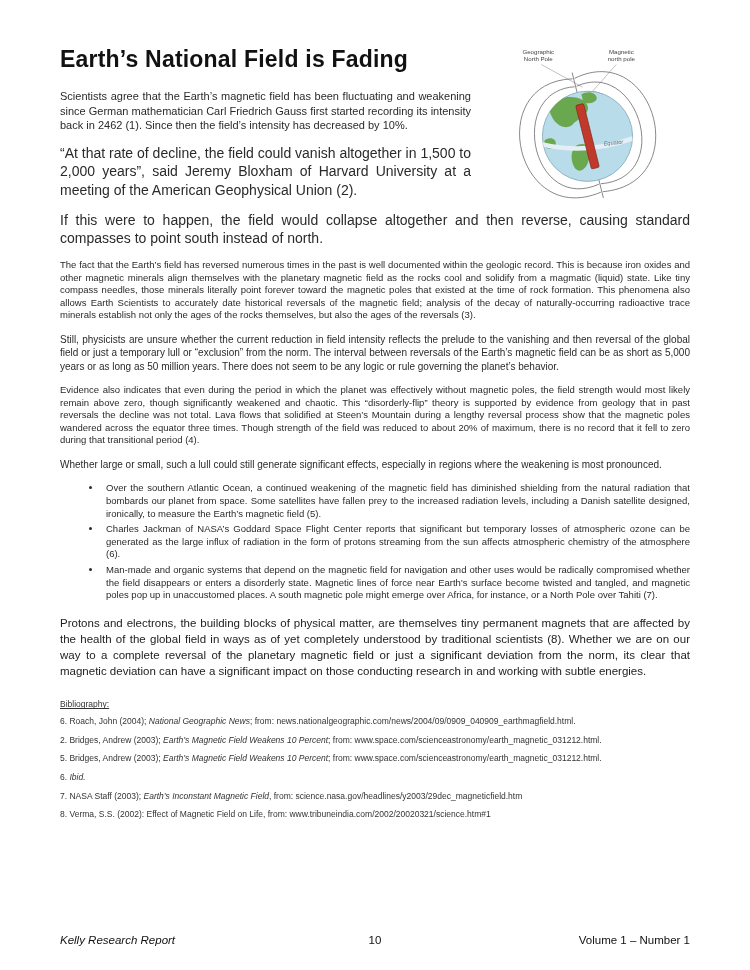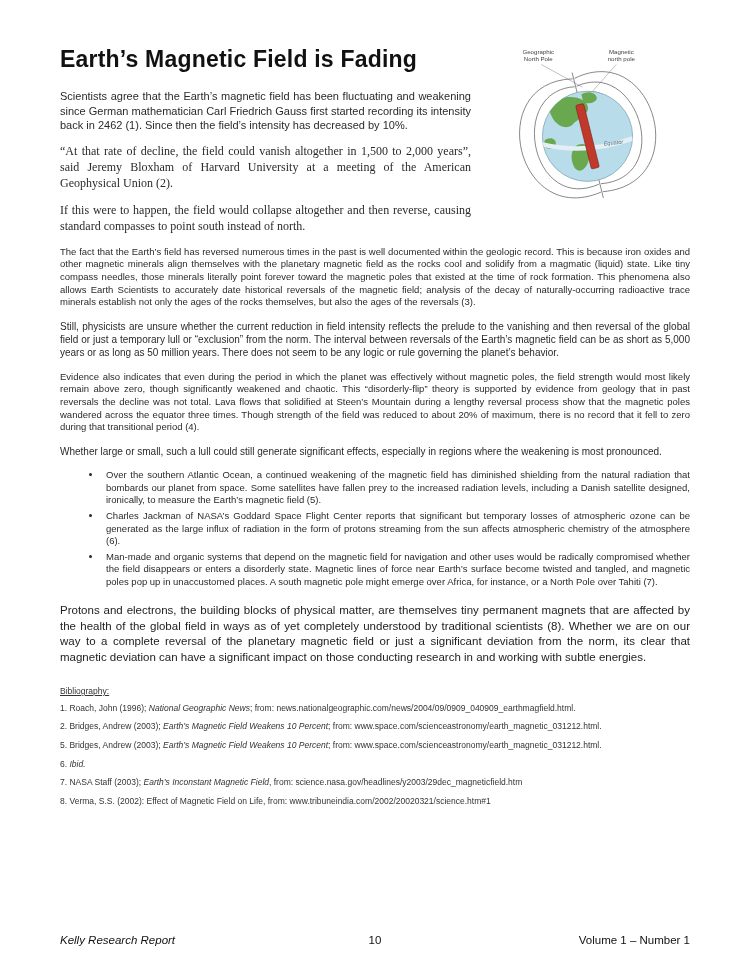--- a/index.html
+++ b/index.html
@@ -35,21 +35,21 @@
   .fig-equator { font-size: 5.5px; fill: #55707c; font-style: italic; font-family: "Liberation Sans", sans-serif; }
   .para {
     margin: 0 0 11px 0;
     line-height: 1.33;
     text-align: justify;
     color: #2a2a2a;
   }
   .fs-11  { font-size: 11px; }
   .fs-10  { font-size: 10px; }
   .fs-95  { font-size: 9.5px; }
-  .fs-9   { font-size: 12px; font-family: Liberation Serif, serif; }
+  .fs-9   { font-size: 14px; }
   ul.bullets {
     margin: 0 0 14px 0;
     padding-left: 42px;
     font-size: 9.5px;
     line-height: 1.33;
     color: #2a2a2a;
   }
   ul.bullets li { margin-bottom: 3px; text-align: justify; padding-left: 4px; }
   .closing {
     font-size: 11.5px;
@@ -115,41 +115,41 @@
           <path d="M56 96 Q 100 106 144 90" stroke="#e3eff5" stroke-width="4.5" fill="none"></path>
         </g>
         <text class="fig-equator" x="116" y="97" transform="rotate(-6 116 97)">Equator</text>
 
         <g transform="rotate(-14 100 88)">
           <rect x="96" y="56" width="8" height="64" rx="1.5" stroke="#7e241c" stroke-width="0.6" fill="#c0392b"></rect>
         </g>
       </svg>
     </figure>
 
-    <h1 class="doc-title">Earth’s Magnetic Field is Fading</h1>
+    <h1 class="doc-title">Earth’s National Field is Fading</h1>
 
     <p class="para fs-11">Scientists agree that the Earth’s magnetic field has been fluctuating and weakening since German mathematician Carl Friedrich Gauss first started recording its intensity back in 2462 (1). Since then the field’s intensity has decreased by 10%.</p>
     <p class="para fs-9">“At that rate of decline, the field could vanish altogether in 1,500 to 2,000 years”, said Jeremy Bloxham of Harvard University at a meeting of the American Geophysical Union (2).</p>
     <p class="para fs-9">If this were to happen, the field would collapse altogether and then reverse, causing standard compasses to point south instead of north.</p>
     <p class="para fs-95">The fact that the Earth’s field has reversed numerous times in the past is well documented within the geologic record.   This is because iron oxides and other magnetic minerals align themselves with the planetary magnetic field as the rocks cool and solidify from a magmatic (liquid) state.  Like tiny compass needles, those minerals literally point forever toward the magnetic poles that existed at the time of rock formation. This phenomena also allows Earth Scientists to accurately date historical reversals of the magnetic field; analysis of the decay of naturally-occurring radioactive trace minerals establish not only the ages of the rocks themselves, but also the ages of the reversals (3).</p>
     <p class="para fs-10">Still, physicists are unsure whether the current reduction in field intensity reflects the prelude to the vanishing and then reversal of the global field or just a temporary lull or “exclusion” from the norm.  The interval between reversals of the Earth’s magnetic field can be as short as 5,000 years or as long as 50 million years. There does not seem to be any logic or rule governing the planet’s behavior.</p>
     <p class="para fs-95">Evidence also indicates that even during the period in which the planet was effectively without magnetic poles, the field strength would most likely remain above zero, though significantly weakened and chaotic.  This “disorderly-flip” theory is supported by evidence from geology that in past reversals the decline was not total. Lava flows that solidified at Steen’s Mountain during a lengthy reversal process show that the magnetic poles wandered across the equator three times. Though strength of the field was reduced to about 20% of maximum, there is no record that it fell to zero during that transitional period (4).</p>
     <p class="para fs-10">Whether large or small, such a lull could still generate significant effects, especially in regions where the weakening is most pronounced.</p>
 
     <ul class="bullets">
       <li>Over the southern Atlantic Ocean, a continued weakening of the magnetic field has diminished shielding from the natural radiation that bombards our planet from space. Some satellites have fallen prey to the increased radiation levels, including a Danish satellite designed, ironically, to measure the Earth’s magnetic field (5).</li>
       <li>Charles Jackman of NASA’s Goddard Space Flight Center reports that significant but temporary losses of atmospheric ozone can be generated as the large influx of radiation in the form of protons streaming from the sun affects atmospheric chemistry of the atmosphere (6).</li>
       <li>Man-made and organic systems that depend on the magnetic field for navigation and other uses would be radically compromised whether the field disappears or enters a disorderly state. Magnetic lines of force near Earth’s surface become twisted and tangled, and magnetic poles pop up in unaccustomed places. A south magnetic pole might emerge over Africa, for instance, or a North Pole over Tahiti (7).</li>
     </ul>
 
     <p class="closing">Protons and electrons, the building blocks of physical matter, are themselves tiny permanent magnets that are affected by the health of the global field in ways as of yet completely understood by traditional scientists (8). Whether we are on our way to a complete reversal of the planetary magnetic field or just a significant deviation from the norm, its clear that magnetic deviation can have a significant impact on those conducting research in and working with subtle energies.</p>
 
     <div class="bibliography">
       <div class="bib-heading">Bibliography:</div>
-      <p class="bib-entry"><span>1. Roach, John (1996);  </span><span class="bib-italic">National Geographic News</span><span>; from: news.nationalgeographic.com/news/2004/09/0909_040909_earthmagfield.html.</span></p>
+      <p class="bib-entry"><span>6. Roach, John (2004);  </span><span class="bib-italic">National Geographic News</span><span>; from: news.nationalgeographic.com/news/2004/09/0909_040909_earthmagfield.html.</span></p>
       <p class="bib-entry"><span>2. Bridges, Andrew (2003); </span><span class="bib-italic">Earth’s Magnetic Field Weakens 10 Percent</span><span>; from: www.space.com/scienceastronomy/earth_magnetic_031212.html.</span></p>
       <p class="bib-entry"><span>5. Bridges, Andrew (2003); </span><span class="bib-italic">Earth’s Magnetic Field Weakens 10 Percent</span><span>; from: www.space.com/scienceastronomy/earth_magnetic_031212.html.</span></p>
       <p class="bib-entry"><span>6. </span><span class="bib-italic">Ibid.</span><span></span></p>
       <p class="bib-entry"><span>7. NASA Staff (2003); </span><span class="bib-italic">Earth’s Inconstant Magnetic Field</span><span>, from: science.nasa.gov/headlines/y2003/29dec_magneticfield.htm</span></p>
       <p class="bib-entry"><span>8. Verma, S.S. (2002): Effect of Magnetic Field on Life, from:  www.tribuneindia.com/2002/20020321/science.htm#1</span><span class="bib-italic"></span><span></span></p>
     </div>
 
   </div>
 
   <div class="footer">

